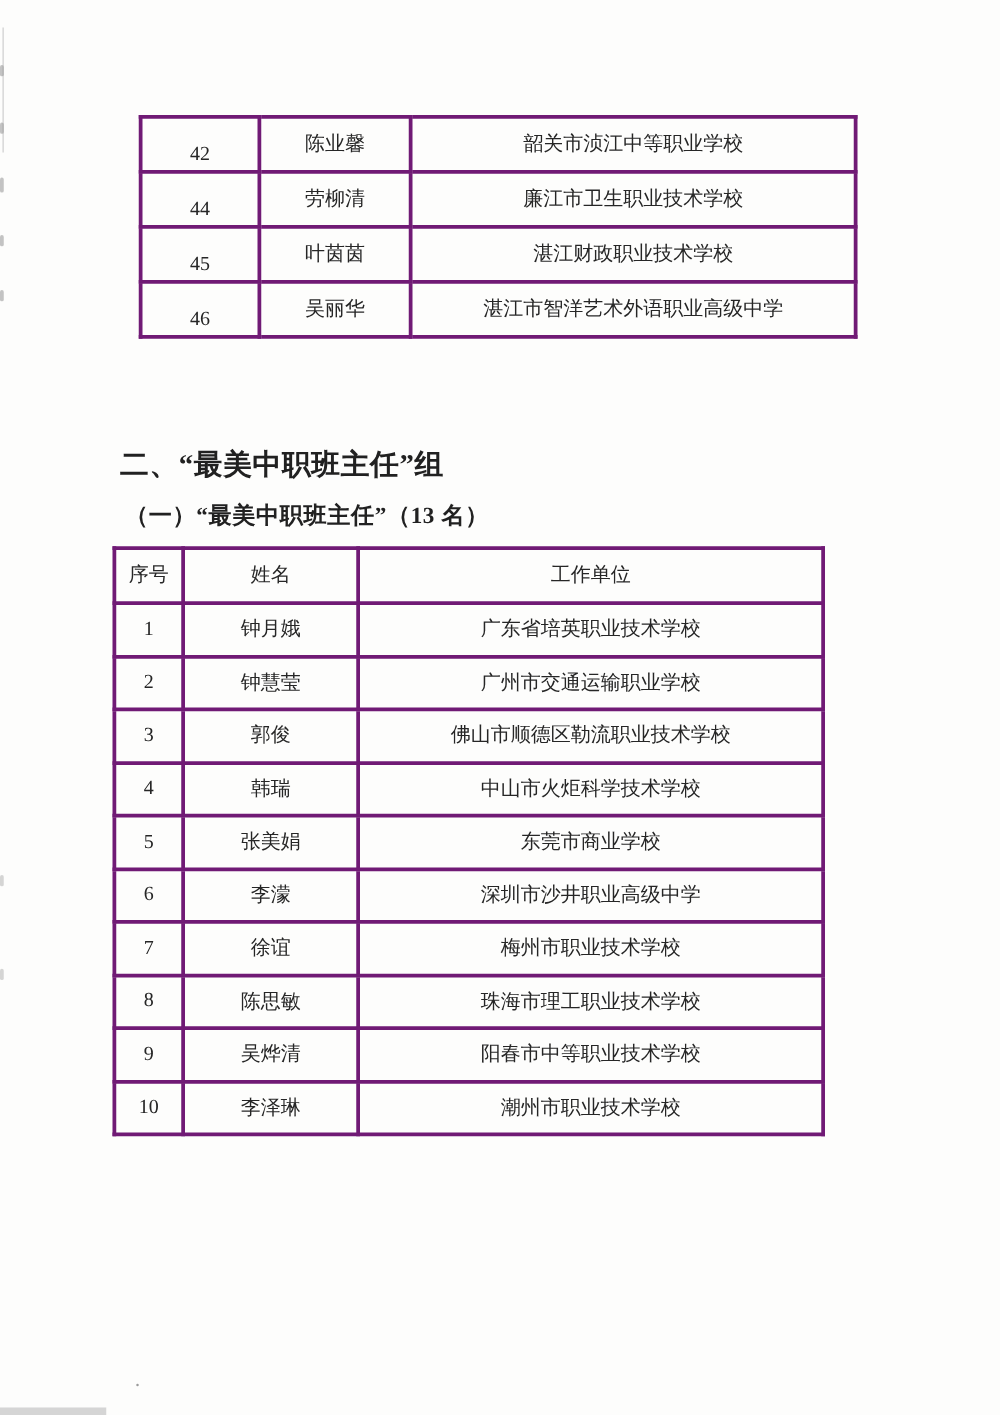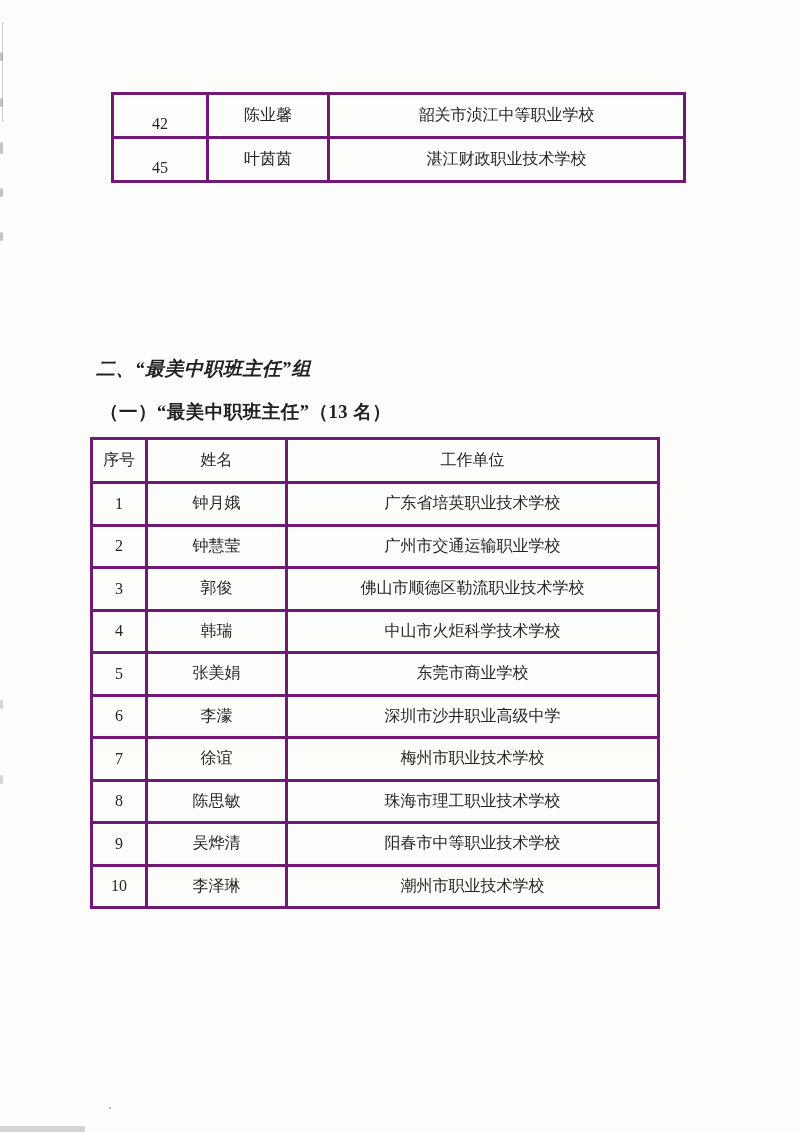--- a/index.html
+++ b/index.html
@@ -41,21 +41,21 @@
   .tbl-main thead tr { height: 44px; }
   .tbl-main tbody tr { height: 42.5px; }
 
   .heading {
     position: absolute;
     font-weight: 700;
     color: #212121;
     letter-spacing: 0.5px;
     white-space: nowrap;
   }
-  .h-section { left: 96px;  top: 356px; font-size: 19px; font-style: italic; }
+  .h-section { left: 96px;  top: 356px; font-size: 23px; }
   .h-sub1    { left: 100px; top: 399px; font-size: 18.5px; }
   .h-sub2    { left: 100px; top: 995px; font-size: 18.5px; }
 
   .page-num {
     position: absolute;
     left: 0;
     top: 1047px;
     width: 792px;
     text-align: center;
     font-size: 13px;
@@ -88,23 +88,33 @@
         <col style="width:121px">
         <col style="width:356px">
       </colgroup>
     <tbody>
       <tr>
         <td><span class="seq-down">42</span></td>
         <td>陈业馨</td>
         <td>韶关市浈江中等职业学校</td>
       </tr>
       <tr>
+        <td><span class="seq-down">44</span></td>
+        <td>劳柳清</td>
+        <td>廉江市卫生职业技术学校</td>
+      </tr>
+      <tr>
         <td><span class="seq-down">45</span></td>
         <td>叶茵茵</td>
         <td>湛江财政职业技术学校</td>
+      </tr>
+      <tr>
+        <td><span class="seq-down">46</span></td>
+        <td>吴丽华</td>
+        <td>湛江市智洋艺术外语职业高级中学</td>
       </tr>
     </tbody>
   </table>
 
   <div class="heading h-section">二、“最美中职班主任”组</div>
   <div class="heading h-sub1">（一）“最美中职班主任”（13 名）</div>
 
   <table class="tbl tbl-main">
     <colgroup>
         <col style="width:55px">

